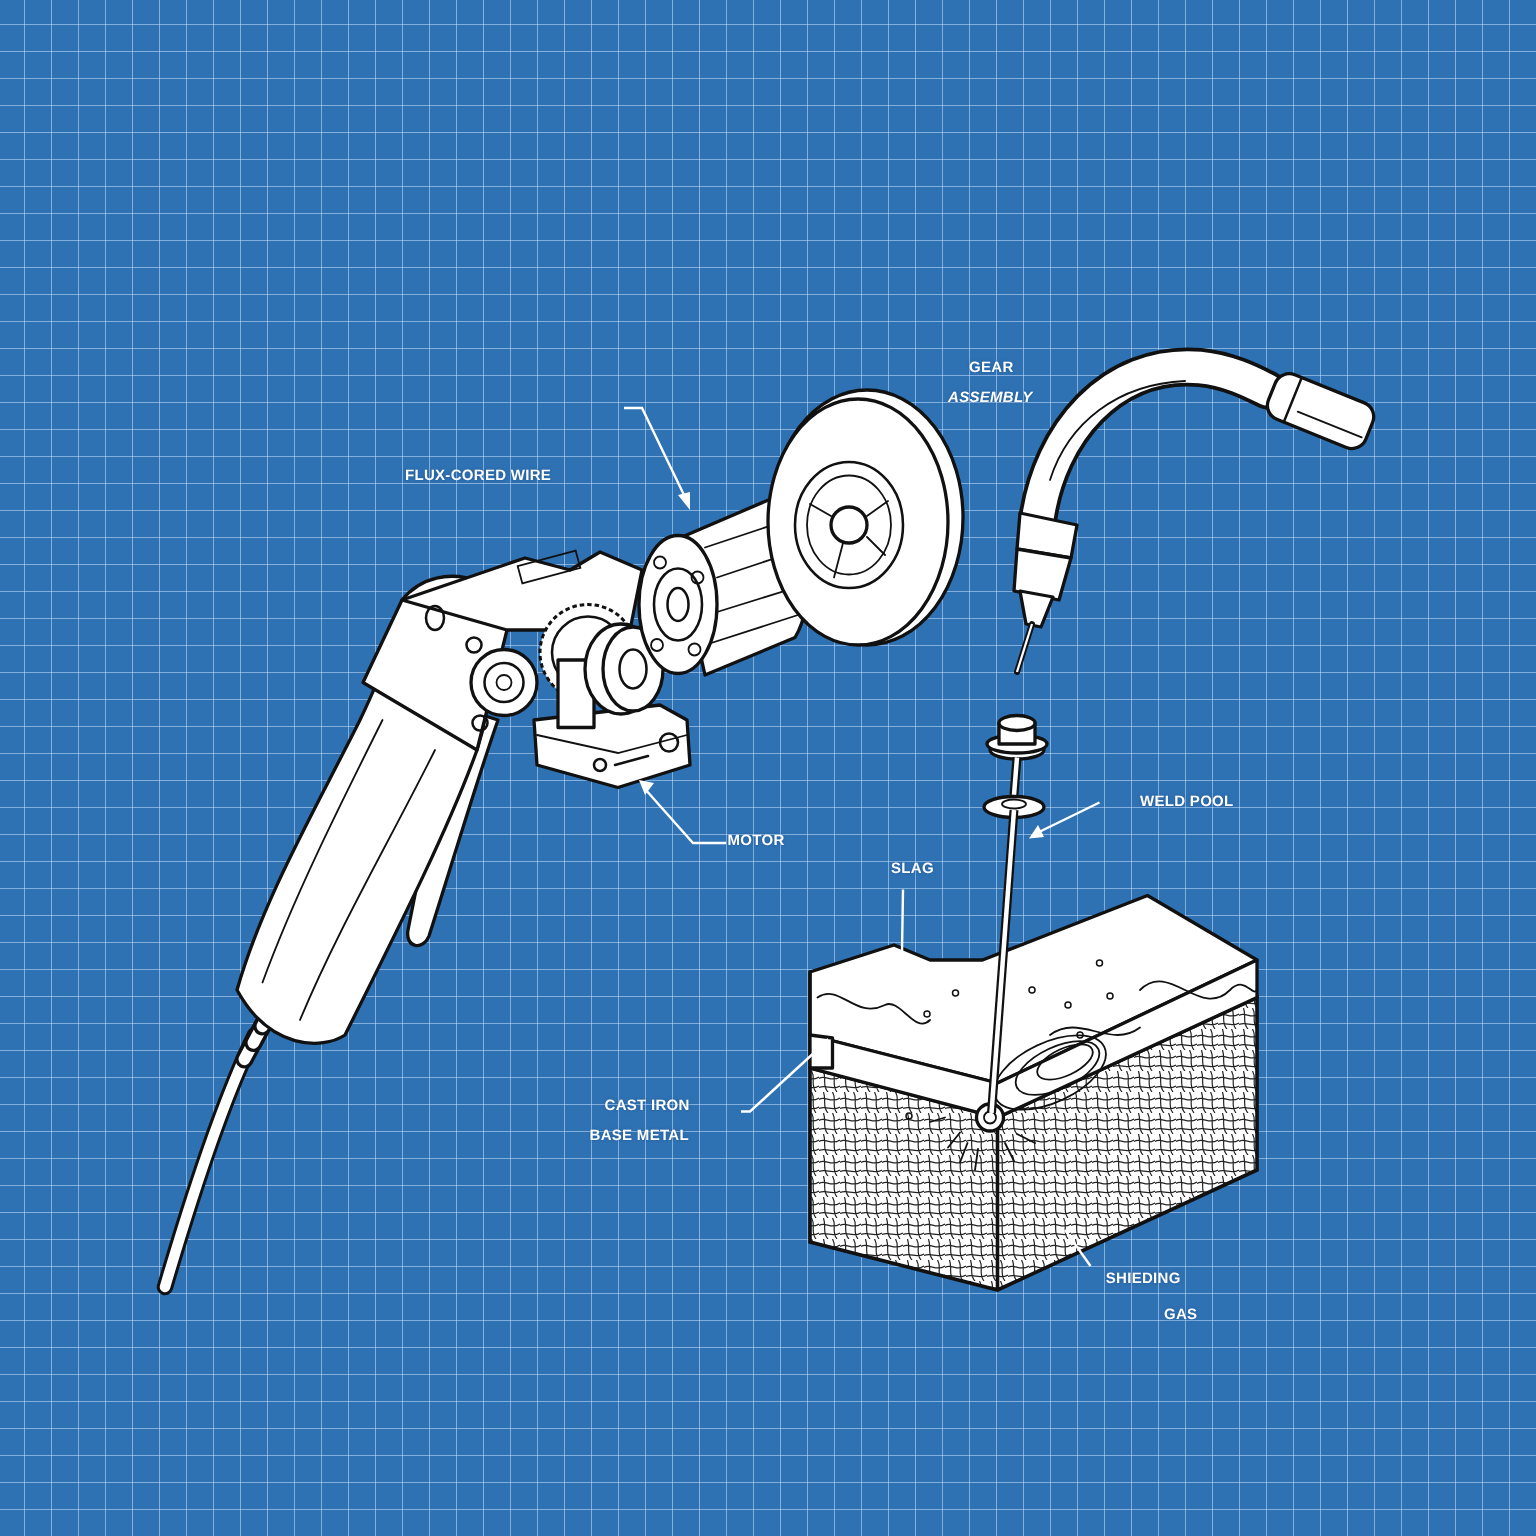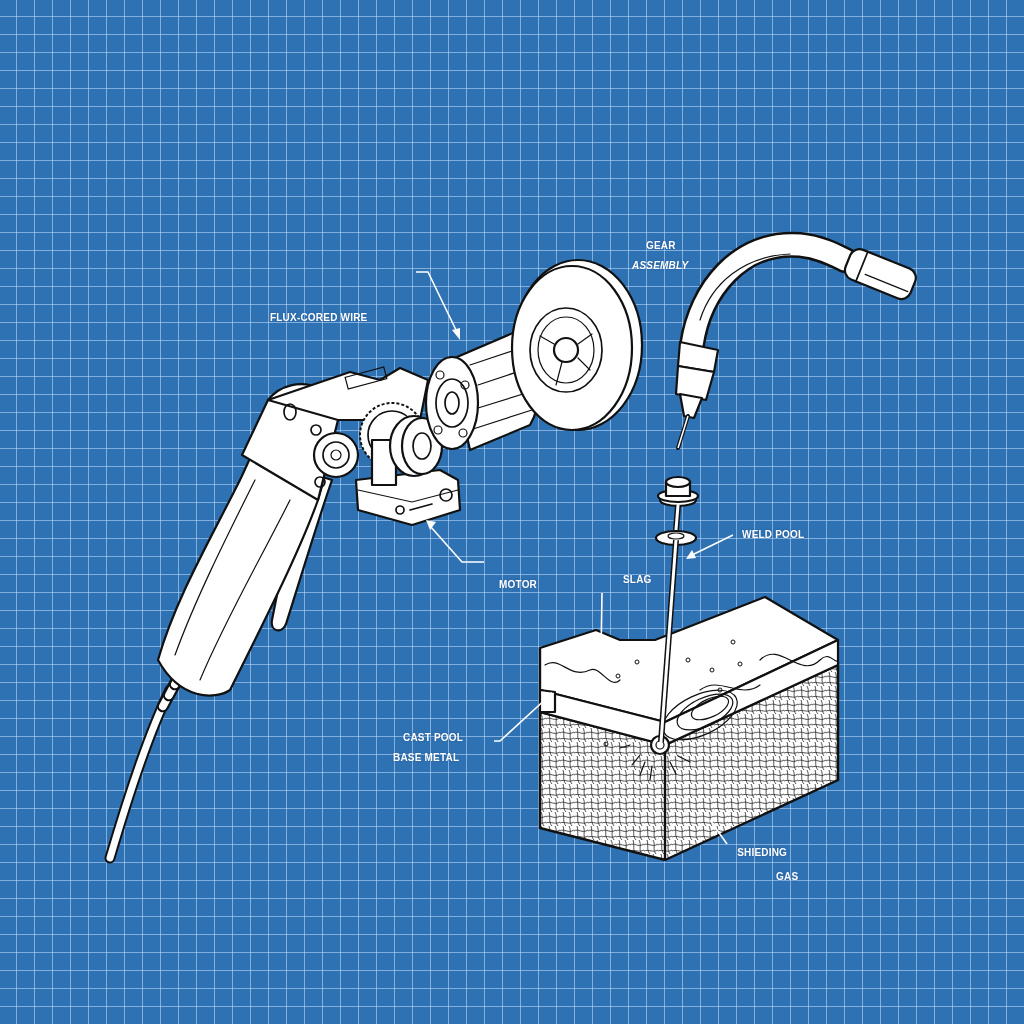--- a/index.html
+++ b/index.html
@@ -200,27 +200,27 @@
   </g>
 </svg>
 
 <div class="lbl" style="left:270px;top:262px;margin-top:46px;">FLUX-CORED WIRE</div>
 
 <div style="position:absolute;left:642px;top:236px;width:80px;">
   <div class="lbl" style="position:relative;left:4px;">GEAR</div>
   <div class="lbl" style="position:relative;left:-10px;font-style:italic;">ASSEMBLY</div>
 </div>
 
-<div class="lbl" style="left:499px;top:551px;margin-top:24px;">MOTOR</div>
-
-<div class="lbl" style="left:742px;top:525px;">WELD POOL</div>
-
-<div class="lbl" style="left:594px;top:570px;padding-left:29px;">SLAG</div>
+<div class="lbl" style="left:485px;top:551px;">MOTOR</div>
+
+<div class="lbl" style="left:760px;top:525px;">WELD POOL</div>
+
+<div class="lbl" style="left:594px;top:570px;">SLAG</div>
 
 <div style="position:absolute;left:393px;top:728px;">
-  <div class="lbl" style="position:relative;left:10px;">CAST POOL</div>
+  <div class="lbl" style="position:relative;left:10px;">CAST IRON</div>
   <div class="lbl" style="position:relative;text-align:right;">BASE METAL</div>
 </div>
 
 <div style="position:absolute;left:729px;top:843px;text-align:center;">
   <div class="lbl" style="position:relative;">SHIEDING</div>
   <div class="lbl" style="position:relative;left:3px;top:4px;margin-left:44px;">GAS</div>
 </div>
 
 </body></html>

